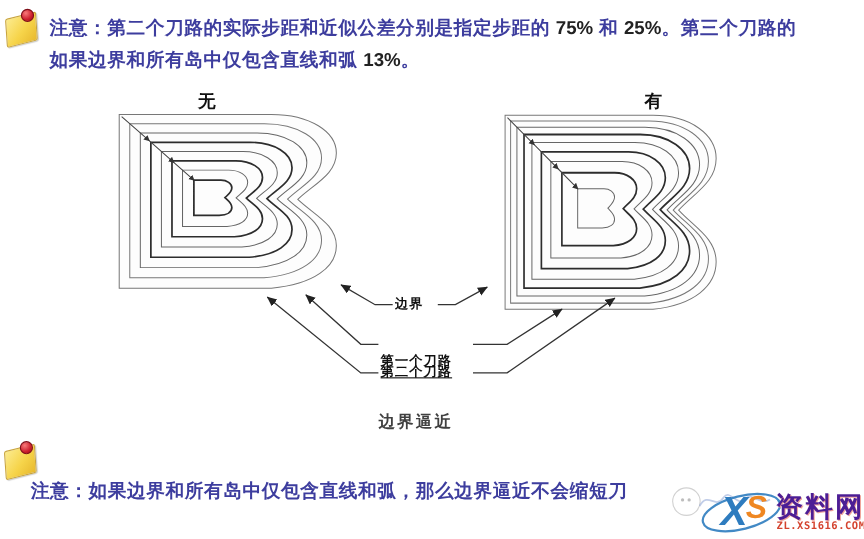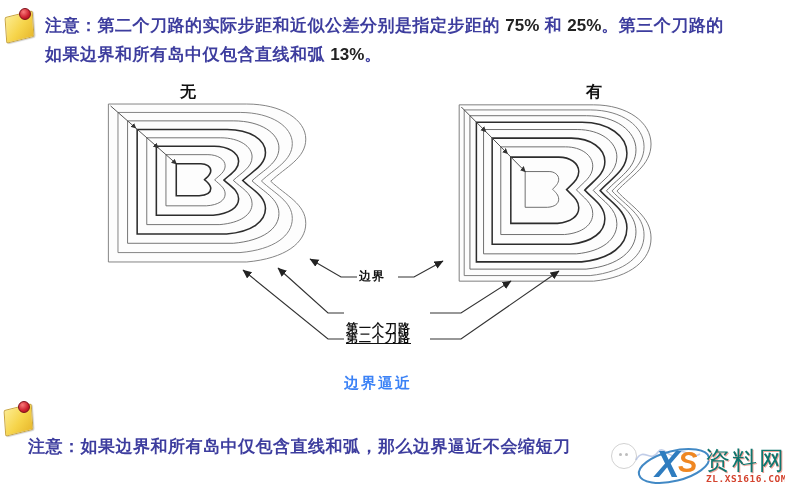--- a/index.html
+++ b/index.html
@@ -28,25 +28,25 @@
   
   .note-text{
     color:#3d3d9e;font-size:17px;line-height:29px;font-weight:600;
     letter-spacing:.5px;
   }
   .note-text .num{color:#222222;font-weight:bold;letter-spacing:0;}
 
   
   .diag-label{font-size:16px;color:#111111;font-weight:600;}
   .callout{font-size:12px;color:#111111;font-weight:bold;letter-spacing:1px;white-space:nowrap;}
-  .caption{font-size:15px;color:#3b82f6;font-weight:bold;text-align:center;letter-spacing:2px;}
+  .caption{font-size:15px;color:#404040;font-weight:bold;text-align:center;letter-spacing:2px;}
 
   
   .wm-brand{
-    font-size:25px;font-weight:normal;color:#0f766e;letter-spacing:2px;
+    font-size:25px;font-weight:bold;color:#4c1d95;letter-spacing:2px;
     text-shadow:1px 1px 0 #f0a49a;white-space:nowrap;text-align:right;
   }
   .wm-domain{
     font-family:"DejaVu Sans Mono", monospace;
     font-size:9.5px;font-weight:bold;color:#d4432e;letter-spacing:.5px;white-space:nowrap;
   }
   .wm-x{font-size:37px;font-weight:bold;font-style:italic;color:#2e7cbf;}
   .wm-s{font-size:29px;font-weight:bold;font-style:italic;color:#ef8722;}
   .ghost-circle{
     width:24px;height:24px;border:1px solid #b9b9b9;border-radius:50%;opacity:.65;

